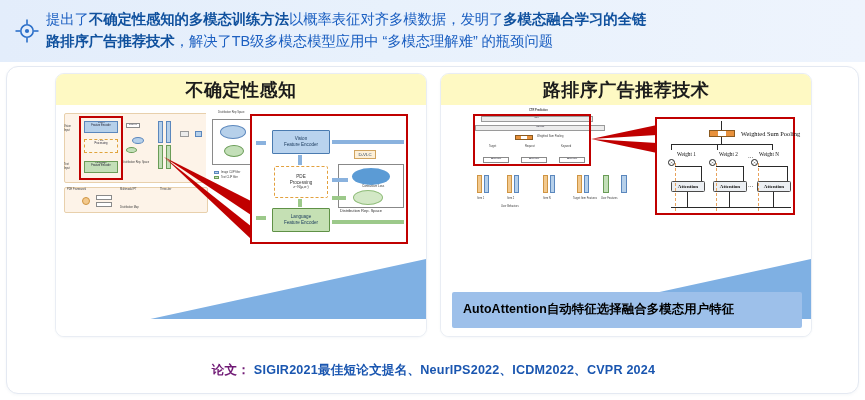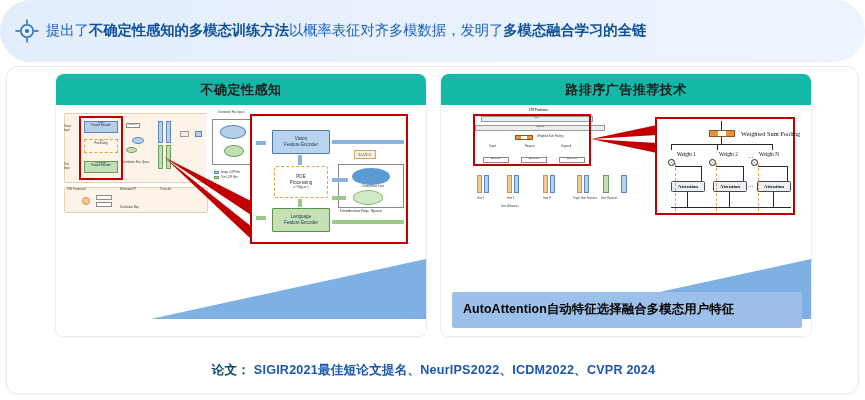--- a/index.html
+++ b/index.html
@@ -19,21 +19,20 @@
   .header-banner {
     position: absolute;
     left: 0; top: 0;
     width: 865px;
     height: 62px;
     background: linear-gradient(90deg, #e3edfb 0%, #e8f1fc 45%, #eef4fd 100%);
     display: flex;
     align-items: center;
     box-sizing: border-box;
     padding: 0 10px 0 8px;
-    border-radius: 31px;
   }
   .target-icon {
     flex: 0 0 auto;
     width: 26px;
     height: 26px;
     margin: 0 6px 0 6px;
     position: relative;
   }
   .target-icon svg { display: block; }
   .header-text {
@@ -80,25 +79,25 @@
     border: 1px solid #e9edf4;
     border-radius: 9px;
     box-sizing: border-box;
     position: relative;
     overflow: hidden;
     box-shadow: 0 1px 2px rgba(130,150,180,0.08);
   }
 
   .panel-title {
     height: 31px;
-    background: #14b8a6;
+    background: #fef9c3;
     display: flex;
     align-items: center;
     justify-content: center;
-    font-size: 13px;
+    font-size: 18px;
     font-weight: 700;
     color: #1c1c1c;
     letter-spacing: 0.5px;
     font-family: Liberation Mono, monospace;
   }
 
   .panel-body {
     position: relative;
     height: 232px;
     background: #ffffff;
@@ -291,39 +290,40 @@
     position: absolute;
     left: 0;
     bottom: 14px;
     width: 853px;
     text-align: center;
     font-size: 12.6px;
     font-weight: 700;
     color: #1a56b0;
     letter-spacing: 0.2px;
   }
-  .footer .f-label { color: #0c4a6e; }
+  .footer .f-label { color: #701a75; }
   .footer .f-body  { color: #1a56b0; }
 </style>
 </head>
 <body>
 
 <div class="header-banner">
   <span class="target-icon">
     <svg width="26" height="26" viewBox="0 0 26 26">
       <circle cx="13" cy="13" r="6.2" fill="none" stroke="#2b6fc9" stroke-width="1.6"></circle>
       <circle cx="13" cy="13" r="2.1" fill="#2b6fc9"></circle>
       <line x1="13" y1="1.5" x2="13" y2="6" stroke="#2b6fc9" stroke-width="1.6"></line>
       <line x1="13" y1="20" x2="13" y2="24.5" stroke="#2b6fc9" stroke-width="1.6"></line>
       <line x1="1.5" y1="13" x2="6" y2="13" stroke="#2b6fc9" stroke-width="1.6"></line>
       <line x1="20" y1="13" x2="24.5" y2="13" stroke="#2b6fc9" stroke-width="1.6"></line>
     </svg>
   </span>
   <div class="header-text">
     <div id="hdr-l1"><span>提出了</span><b>不确定性感知的多模态训练方法</b><span>以概率表征对齐多模数据，发明了</span><b>多模态融合学习的全链</b></div>
+    <div id="hdr-l2"><b>路排序广告推荐技术</b><span>，解决了TB级多模态模型应用中 “多模态理解难” 的瓶颈问题</span></div>
   </div>
 </div>
 
 <div class="main-card">
 
   <div class="panels">
 
     <div class="panel">
       <div class="panel-title">不确定性感知</div>
 

